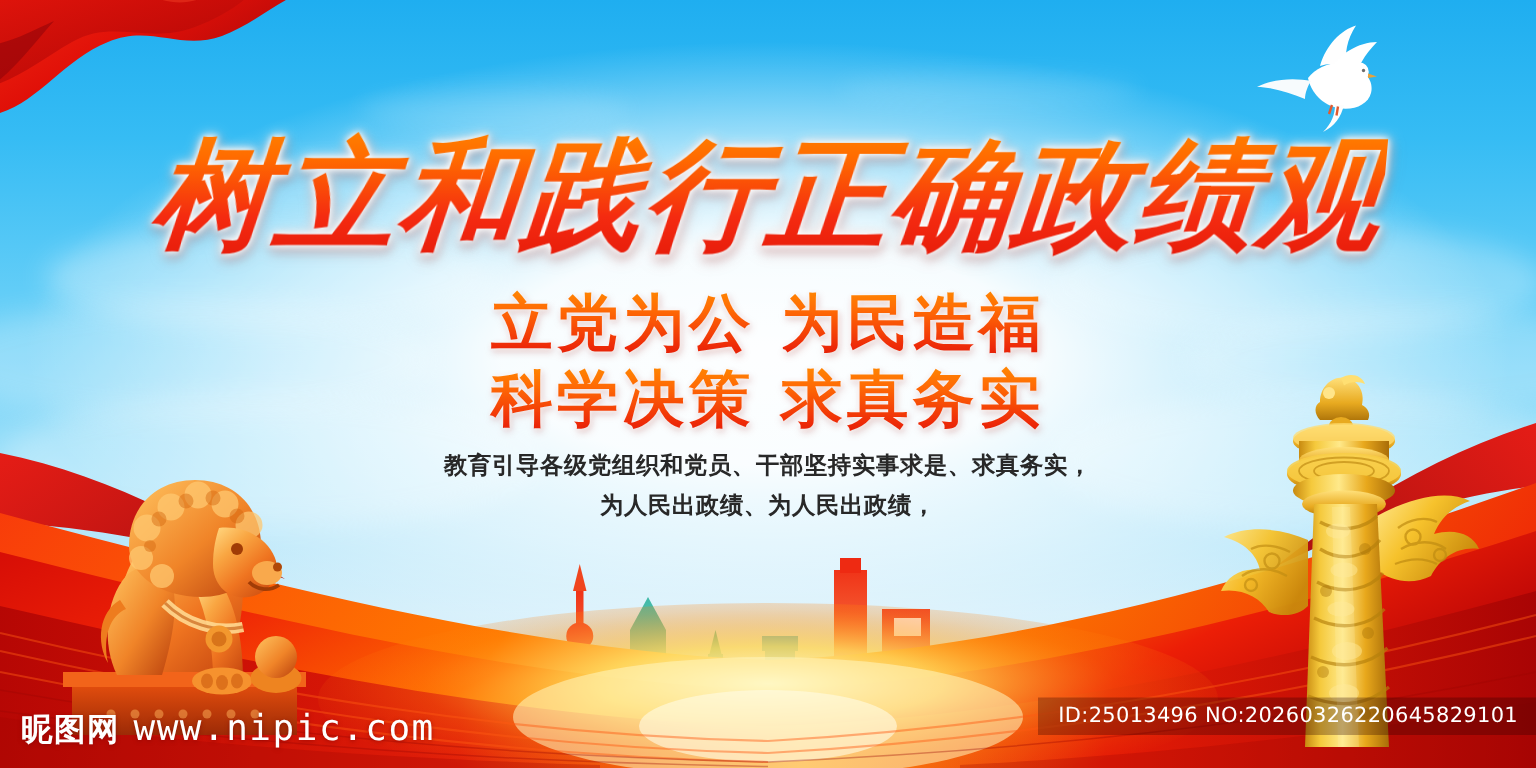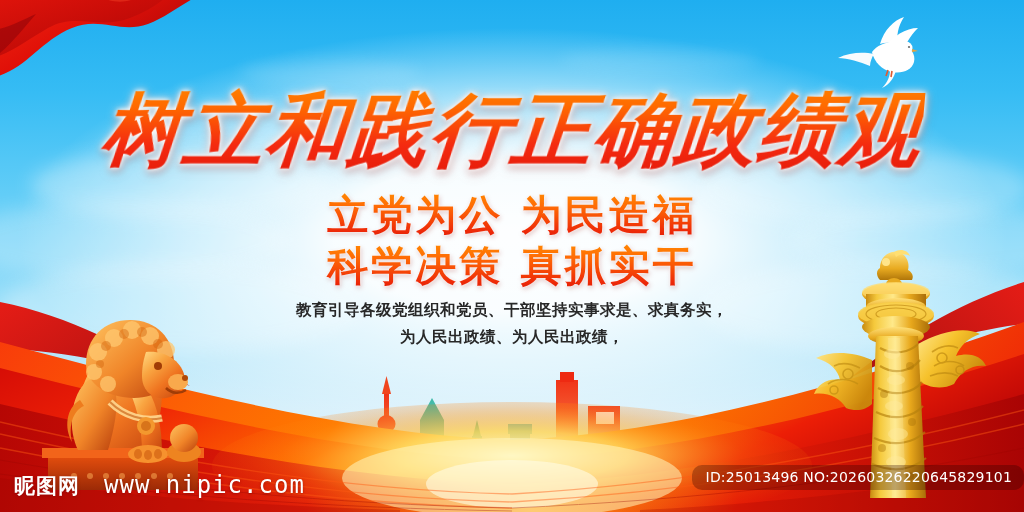--- a/index.html
+++ b/index.html
@@ -65,36 +65,35 @@
   
   #ribbon { position:absolute; left:0; bottom:0; width:1024px; height:230px; }
 
   
   #lion { position:absolute; left:38px; bottom:22px; width:190px; height:210px; }
   #huabiao { position:absolute; right:20px; bottom:14px; width:190px; height:250px; }
 
   
   #wm-left {
     position:absolute; left:14px; bottom:12px;
-    display:flex; align-items:baseline; gap:24px;
+    display:flex; align-items:baseline; gap:9px;
     color:#fff; font-size:21px; letter-spacing:1px;
     text-shadow:0 1px 3px rgba(120,0,0,.55);
     font-family:"DejaVu Sans","Liberation Sans",sans-serif;
   }
   #wm-left .cn { font-weight:bold; font-size:21px; }
   #wm-left .url { font-size:24px; font-family:"DejaVu Sans Mono","Liberation Mono",monospace; }
 
   #wm-right {
     position:absolute; right:0px; bottom:22px;
     padding:4px 12px 5px 14px;
     background:rgba(40,0,0,0.30);
     color:#fff; font-size:14px; letter-spacing:.2px;
     font-family:"DejaVu Sans","Liberation Sans",sans-serif;
     white-space:nowrap;
-    border-radius:10px;
   }
 </style>
 </head>
 <body>
 
 <div id="poster">
 
   <div>
     <div class="cloud" style="left:30px;  top:150px; width:300px; height:70px;  opacity:.55;"></div>
     <div class="cloud" style="left:-40px; top:200px; width:330px; height:80px;  opacity:.40;"></div>
@@ -139,21 +138,21 @@
       <path d="M92,35 L98,37 L92,38 Z" fill="#E8A33C"></path>
       <path d="M68,56 L66,62 M72,57 L71,63" stroke="#E05A30" stroke-width="1.6" fill="none"></path>
     </g>
   </svg>
 
   <div id="title-wrap">
     <div id="main-title">树立和践行正确政绩观</div>
   </div>
 
   <div class="sub-line" id="sub1">立党为公 为民造福</div>
-  <div class="sub-line" id="sub2">科学决策 真抓实干</div>
+  <div class="sub-line" id="sub2">科学决策 求真务实</div>
 
   <div id="body-copy">
     <div>教育引导各级党组织和党员、干部坚持实事求是、求真务实，</div>
     <div>为人民出政绩、为人民出政绩，</div>
   </div>
 
   <svg id="skyline" viewBox="0 0 1024 180" preserveAspectRatio="none">
     <defs>
       <linearGradient id="bRed" x1="0" y1="0" x2="0" y2="1">
           <stop offset="0%" stop-color="#F03318"></stop>

